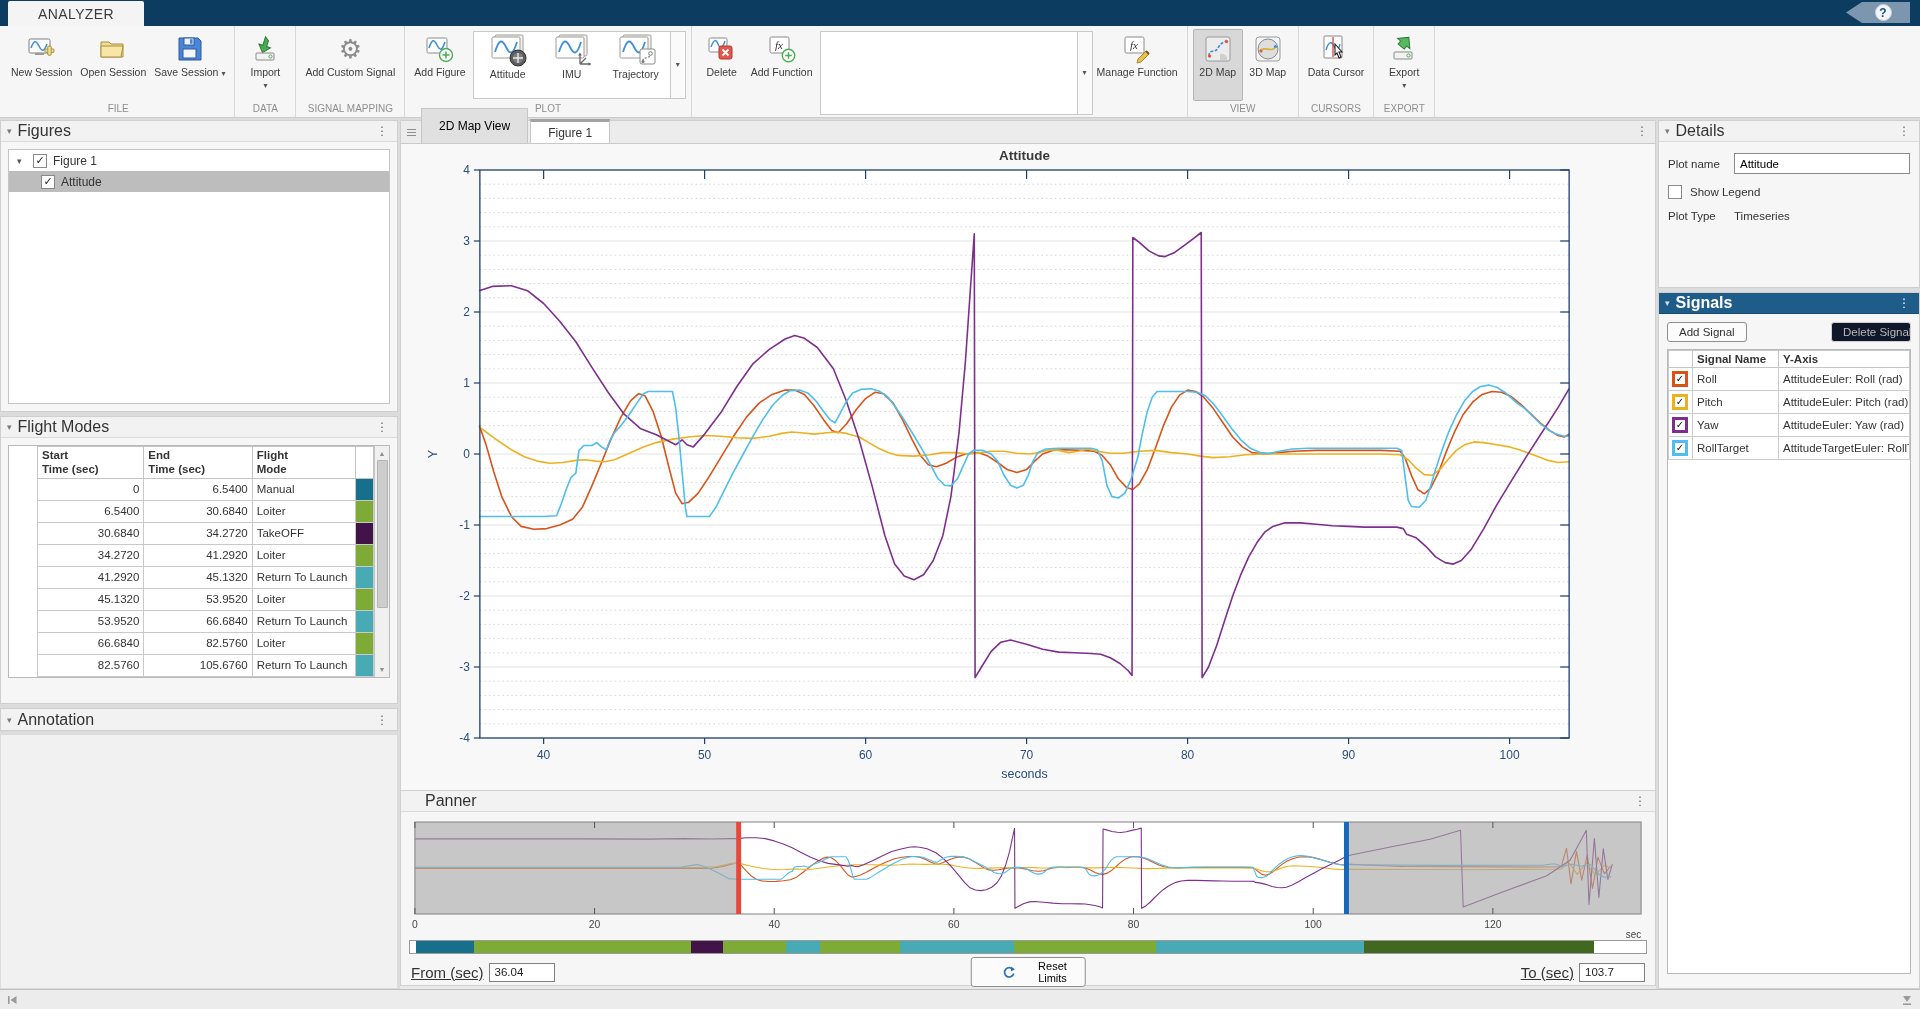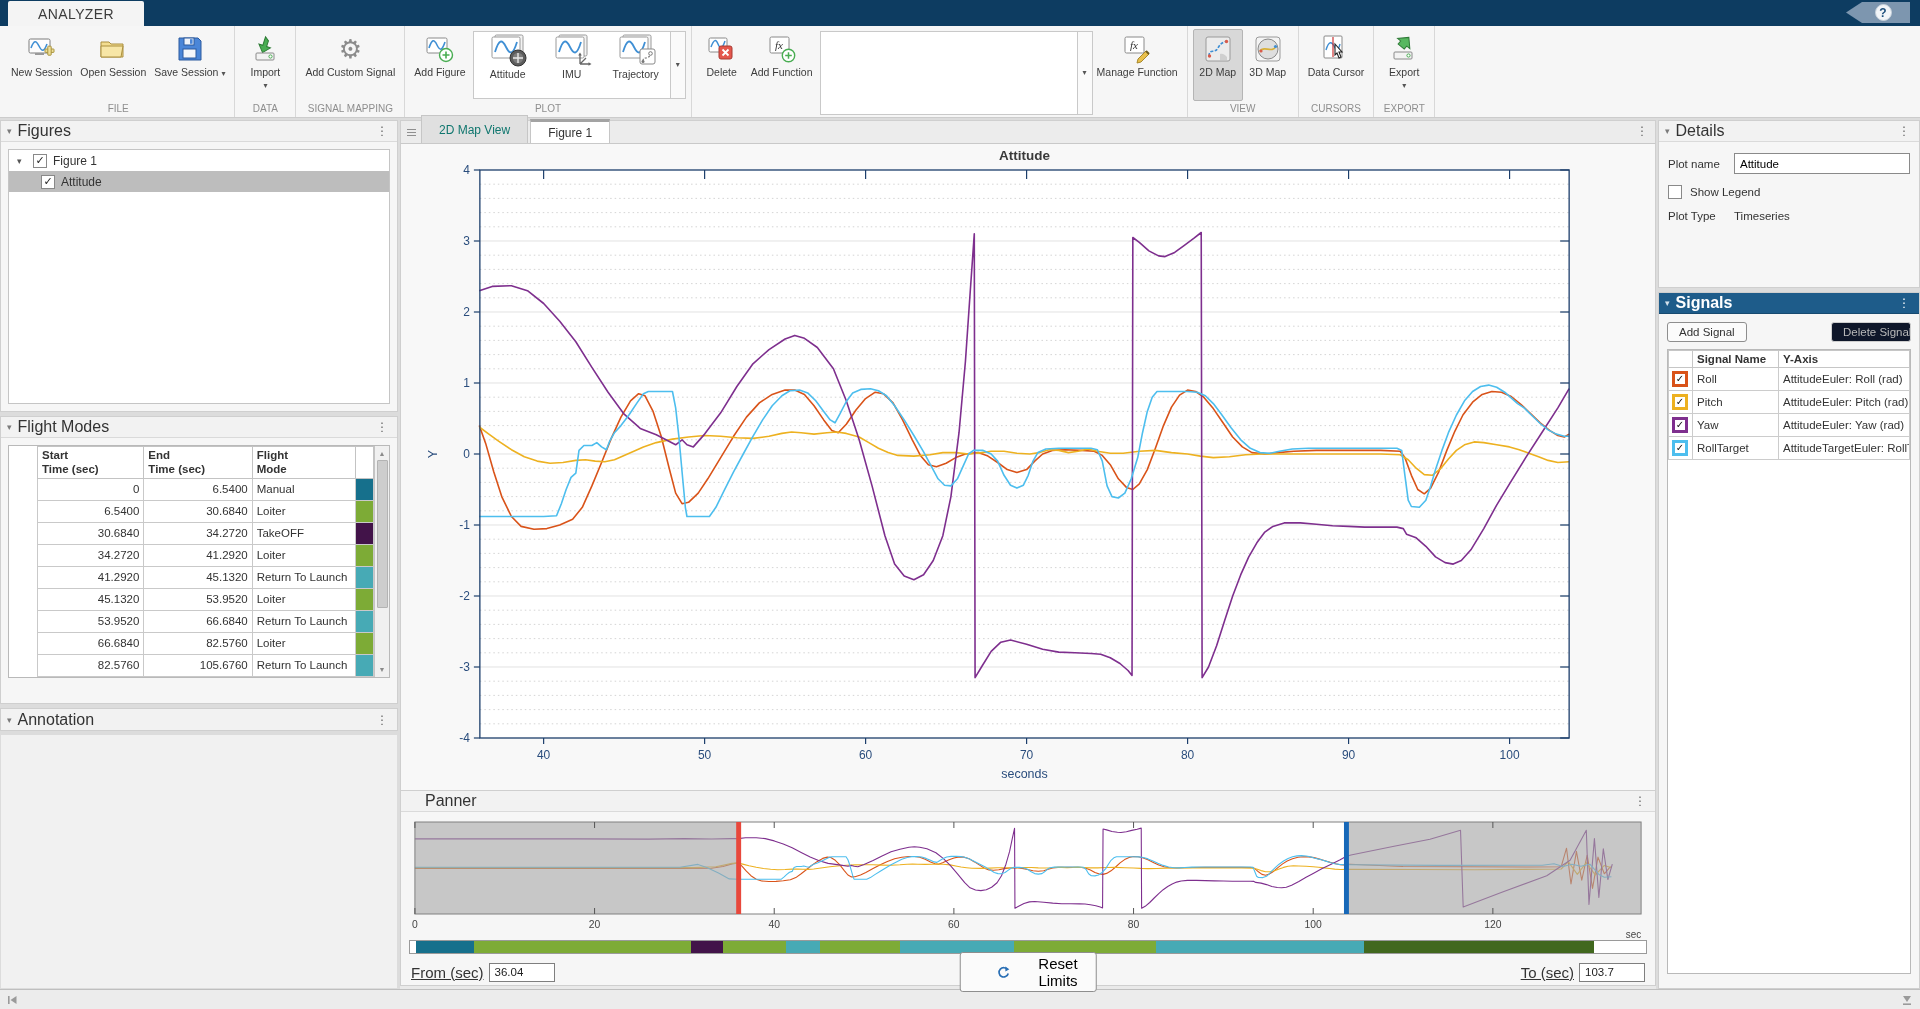--- a/index.html
+++ b/index.html
@@ -72,42 +72,42 @@
   .fm-arrow { font-size:7px; color:#8a8a8a; height:14px; display:flex; align-items:center; cursor:pointer; }
   .fm-thumb { width:11px; height:148px; background:#cdcdcd; border:1px solid #b3b3b3; border-radius:1px; cursor:pointer; }
   .fm-track { flex:1; }
 
   
   .tabbar { height:24px; flex:0 0 24px; background:#ececec; border:1px solid #cfcfcf; border-bottom:1px solid #c9c9c9;
             display:flex; align-items:flex-end; position:relative; }
   .tab-listicon { width:20px; height:22px; display:flex; flex-direction:column; justify-content:center; gap:2px;
                   align-items:center; cursor:pointer; }
   .tab-listicon i { display:block; width:9px; height:1px; background:#8f8f8f; }
-  .tab { height:28px; padding:0 17px; display:flex; align-items:center; font-size:12px; color:#0f766e;
+  .tab { height:35px; padding:0 17px; display:flex; align-items:center; font-size:12px; color:#000000;
          background:#e0e0e0; border:1px solid #c6c6c6; border-bottom:none; margin-right:2px; cursor:pointer; }
   .tab.active { background:#fff; height:24px; border-top:3px solid #a3a3a3; color:#333; }
   .tabbar .kebab { position:absolute; right:4px; top:3px; }
 
   
   .figure-area { flex:0 0 646px; background:#f7f7f7; border-left:1px solid #cfcfcf; border-right:1px solid #cfcfcf; }
   .figure-area svg { display:block; width:100%; height:100%; }
 
   
   .panner-panel { height:196px; background:#f6f6f6; border:1px solid #cfcfcf; display:flex; flex-direction:column; }
   .panner-body { padding:5px 6px 0; }
   .panner-body svg { display:block; width:100%; }
   .strip { height:14px; border:1px solid #9a9a9a; background:#fff; display:flex; margin:1px 2px 0; overflow:hidden; }
   .strip-seg { height:100%; flex:0 0 auto; }
   .panner-controls { height:30px; display:flex; align-items:center; padding:0 4px; position:relative; margin-top:3px; }
   .pc-label { font-size:15px; color:#333; margin-right:5px;text-decoration:underline; }
   .pc-input { width:66px; height:19px; border:1px solid #7f7f7f; background:#fff; font-size:11.5px;
               padding:0 5px; font-family:inherit; color:#222; }
   .pc-right { margin-left:auto; display:flex; align-items:center; }
   .reset-btn { position:absolute; left:50%; transform:translateX(-50%); display:flex; align-items:center; gap:7px;
-               border:1px solid #8e8e8e; border-radius:3px; background:#fbfbfb; padding:2px 16px; font-size:15px; cursor:pointer; }
+               border:1px solid #8e8e8e; border-radius:3px; background:#fbfbfb; padding:2px 16px; font-size:11px; cursor:pointer; }
   .center-filler { flex:1; background:#e9e9e9; }
 
   
   .details-panel { flex:0 0 168px; }
   .dt-row { display:flex; align-items:center; gap:8px; margin:11px 9px 0; font-size:11.5px; }
   .dt-input { flex:1; height:21px; border:1px solid #8a8a8a; background:#fff; padding:0 5px; font-size:11.5px; font-family:inherit; }
   .dt-val { color:#333; }
   .dt-label { flex:0 0 58px; }
 
   .signals-panel { flex:1; }

